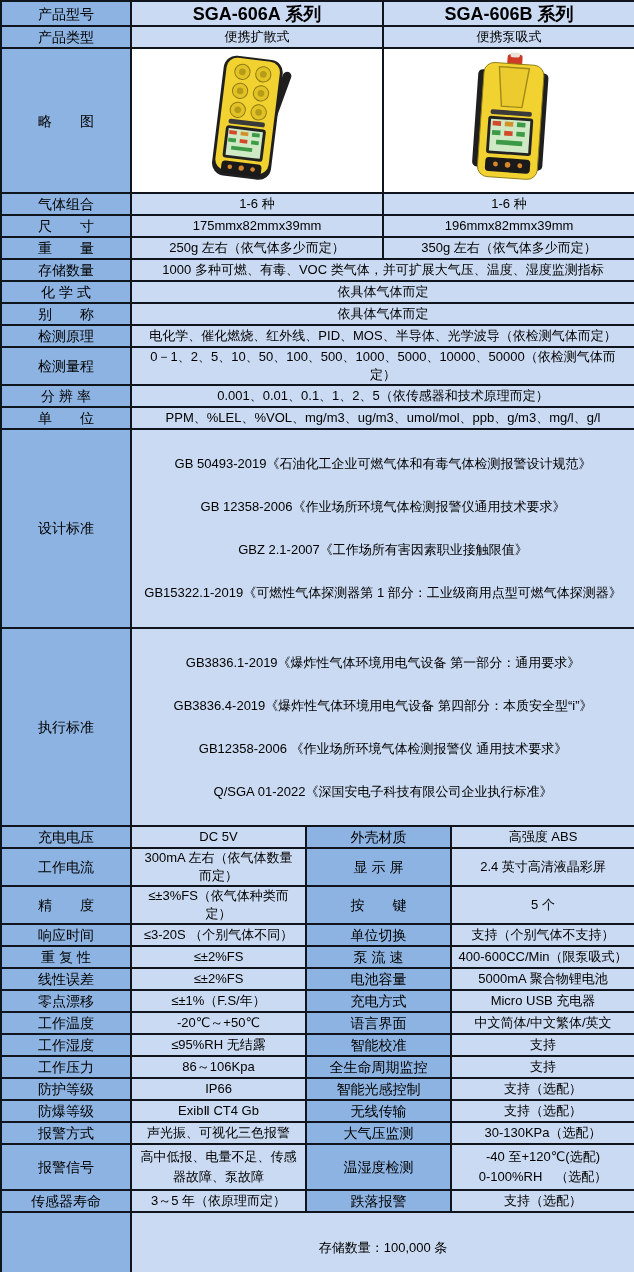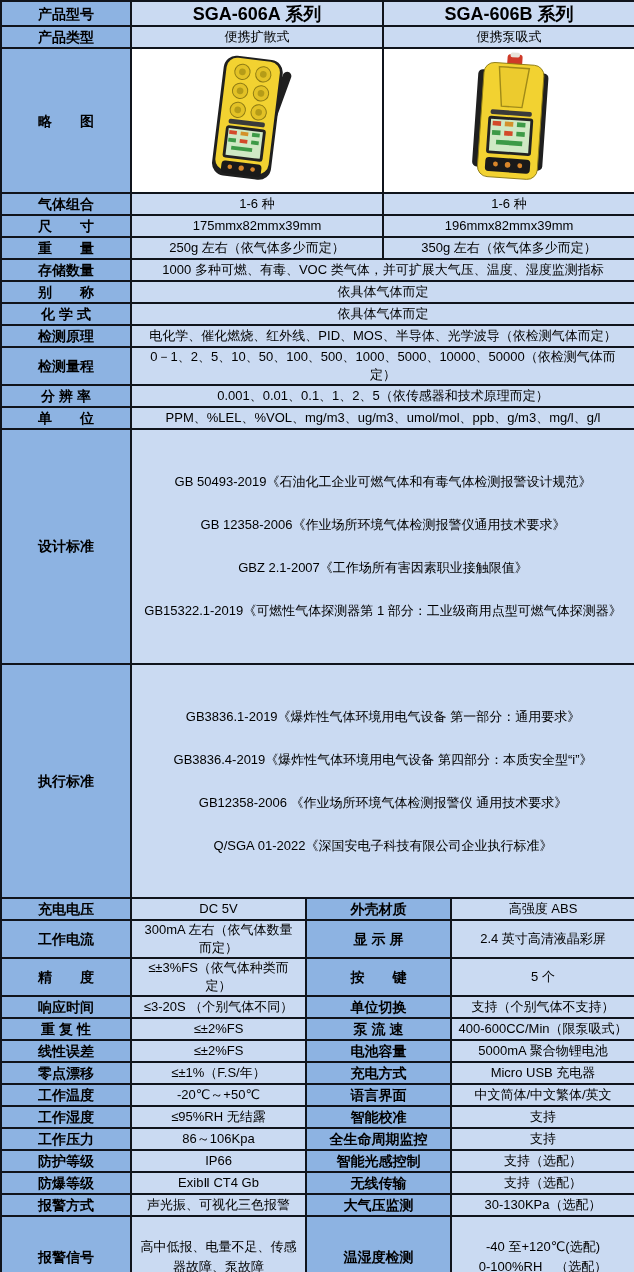--- a/index.html
+++ b/index.html
@@ -8,25 +8,25 @@
     --border-c:#10141c;
     --device-yellow:#f2d231;
     --device-dark:#1f1f1f;
     --screen-green:#cfe9c4;
     --cap-red:#cf3a28;
   }
   html,body{margin:0;padding:0;background:#fff;}
   body{width:634px;font-family:"Liberation Sans","DejaVu Sans",sans-serif;color:#000;}
   table{border-collapse:collapse;table-layout:fixed;width:634px;}
   td{border:2px solid var(--border-c);font-size:13px;padding:0 6px;height:18px;line-height:18px;overflow:hidden;}
-  td.lbl{background:var(--label-bg);font-weight:bold;text-align:center;font-size:14px;padding:0 1px;white-space:pre-line;line-height:20px;}
+  td.lbl{background:var(--label-bg);font-weight:normal;text-align:center;font-size:14px;padding:0 1px;white-space:pre-line;line-height:20px;}
   td.val{background:var(--value-bg);text-align:center;white-space:pre-line;}
   td.valc{background:var(--value-bg);text-align:center;}
   td.hdr{background:var(--value-bg);text-align:center;font-weight:bold;font-size:18px;}
-  td.multi{line-height:21.4px;padding:20px 8px;height:auto;}
+  td.multi{line-height:21.4px;padding:2px 8px;height:auto;}
   td.img-cell{background:#fff;text-align:center;padding:2px 0;height:138px;}
   .std-line{line-height:21.4px;}
 </style>
 </head>
 <body>
 
 <table>
   <colgroup>
     <col style="width:130px">
       <col style="width:175px">
@@ -133,25 +133,25 @@
     <td class="lbl">重　　量</td>
     <td class="valc" colspan="2">250g 左右（依气体多少而定）</td>
     <td class="valc" colspan="2">350g 左右（依气体多少而定）</td>
   </tr>
 
   <tr>
     <td class="lbl">存储数量</td>
     <td class="val" colspan="4">1000 多种可燃、有毒、VOC 类气体，并可扩展大气压、温度、湿度监测指标</td>
   </tr>
   <tr>
+    <td class="lbl">化 学 式</td>
+    <td class="val" colspan="4">依具体气体而定</td>
+  </tr>
+  <tr>
     <td class="lbl">别　　称</td>
-    <td class="val" colspan="4">依具体气体而定</td>
-  </tr>
-  <tr>
-    <td class="lbl">化 学 式</td>
     <td class="val" colspan="4">依具体气体而定</td>
   </tr>
   <tr>
     <td class="lbl">检测原理</td>
     <td class="val" colspan="4">电化学、催化燃烧、红外线、PID、MOS、半导体、光学波导（依检测气体而定）</td>
   </tr>
   <tr>
     <td class="lbl">检测量程</td>
     <td class="val" colspan="4">0－1、2、5、10、50、100、500、1000、5000、10000、50000（依检测气体而定）</td>
   </tr>

